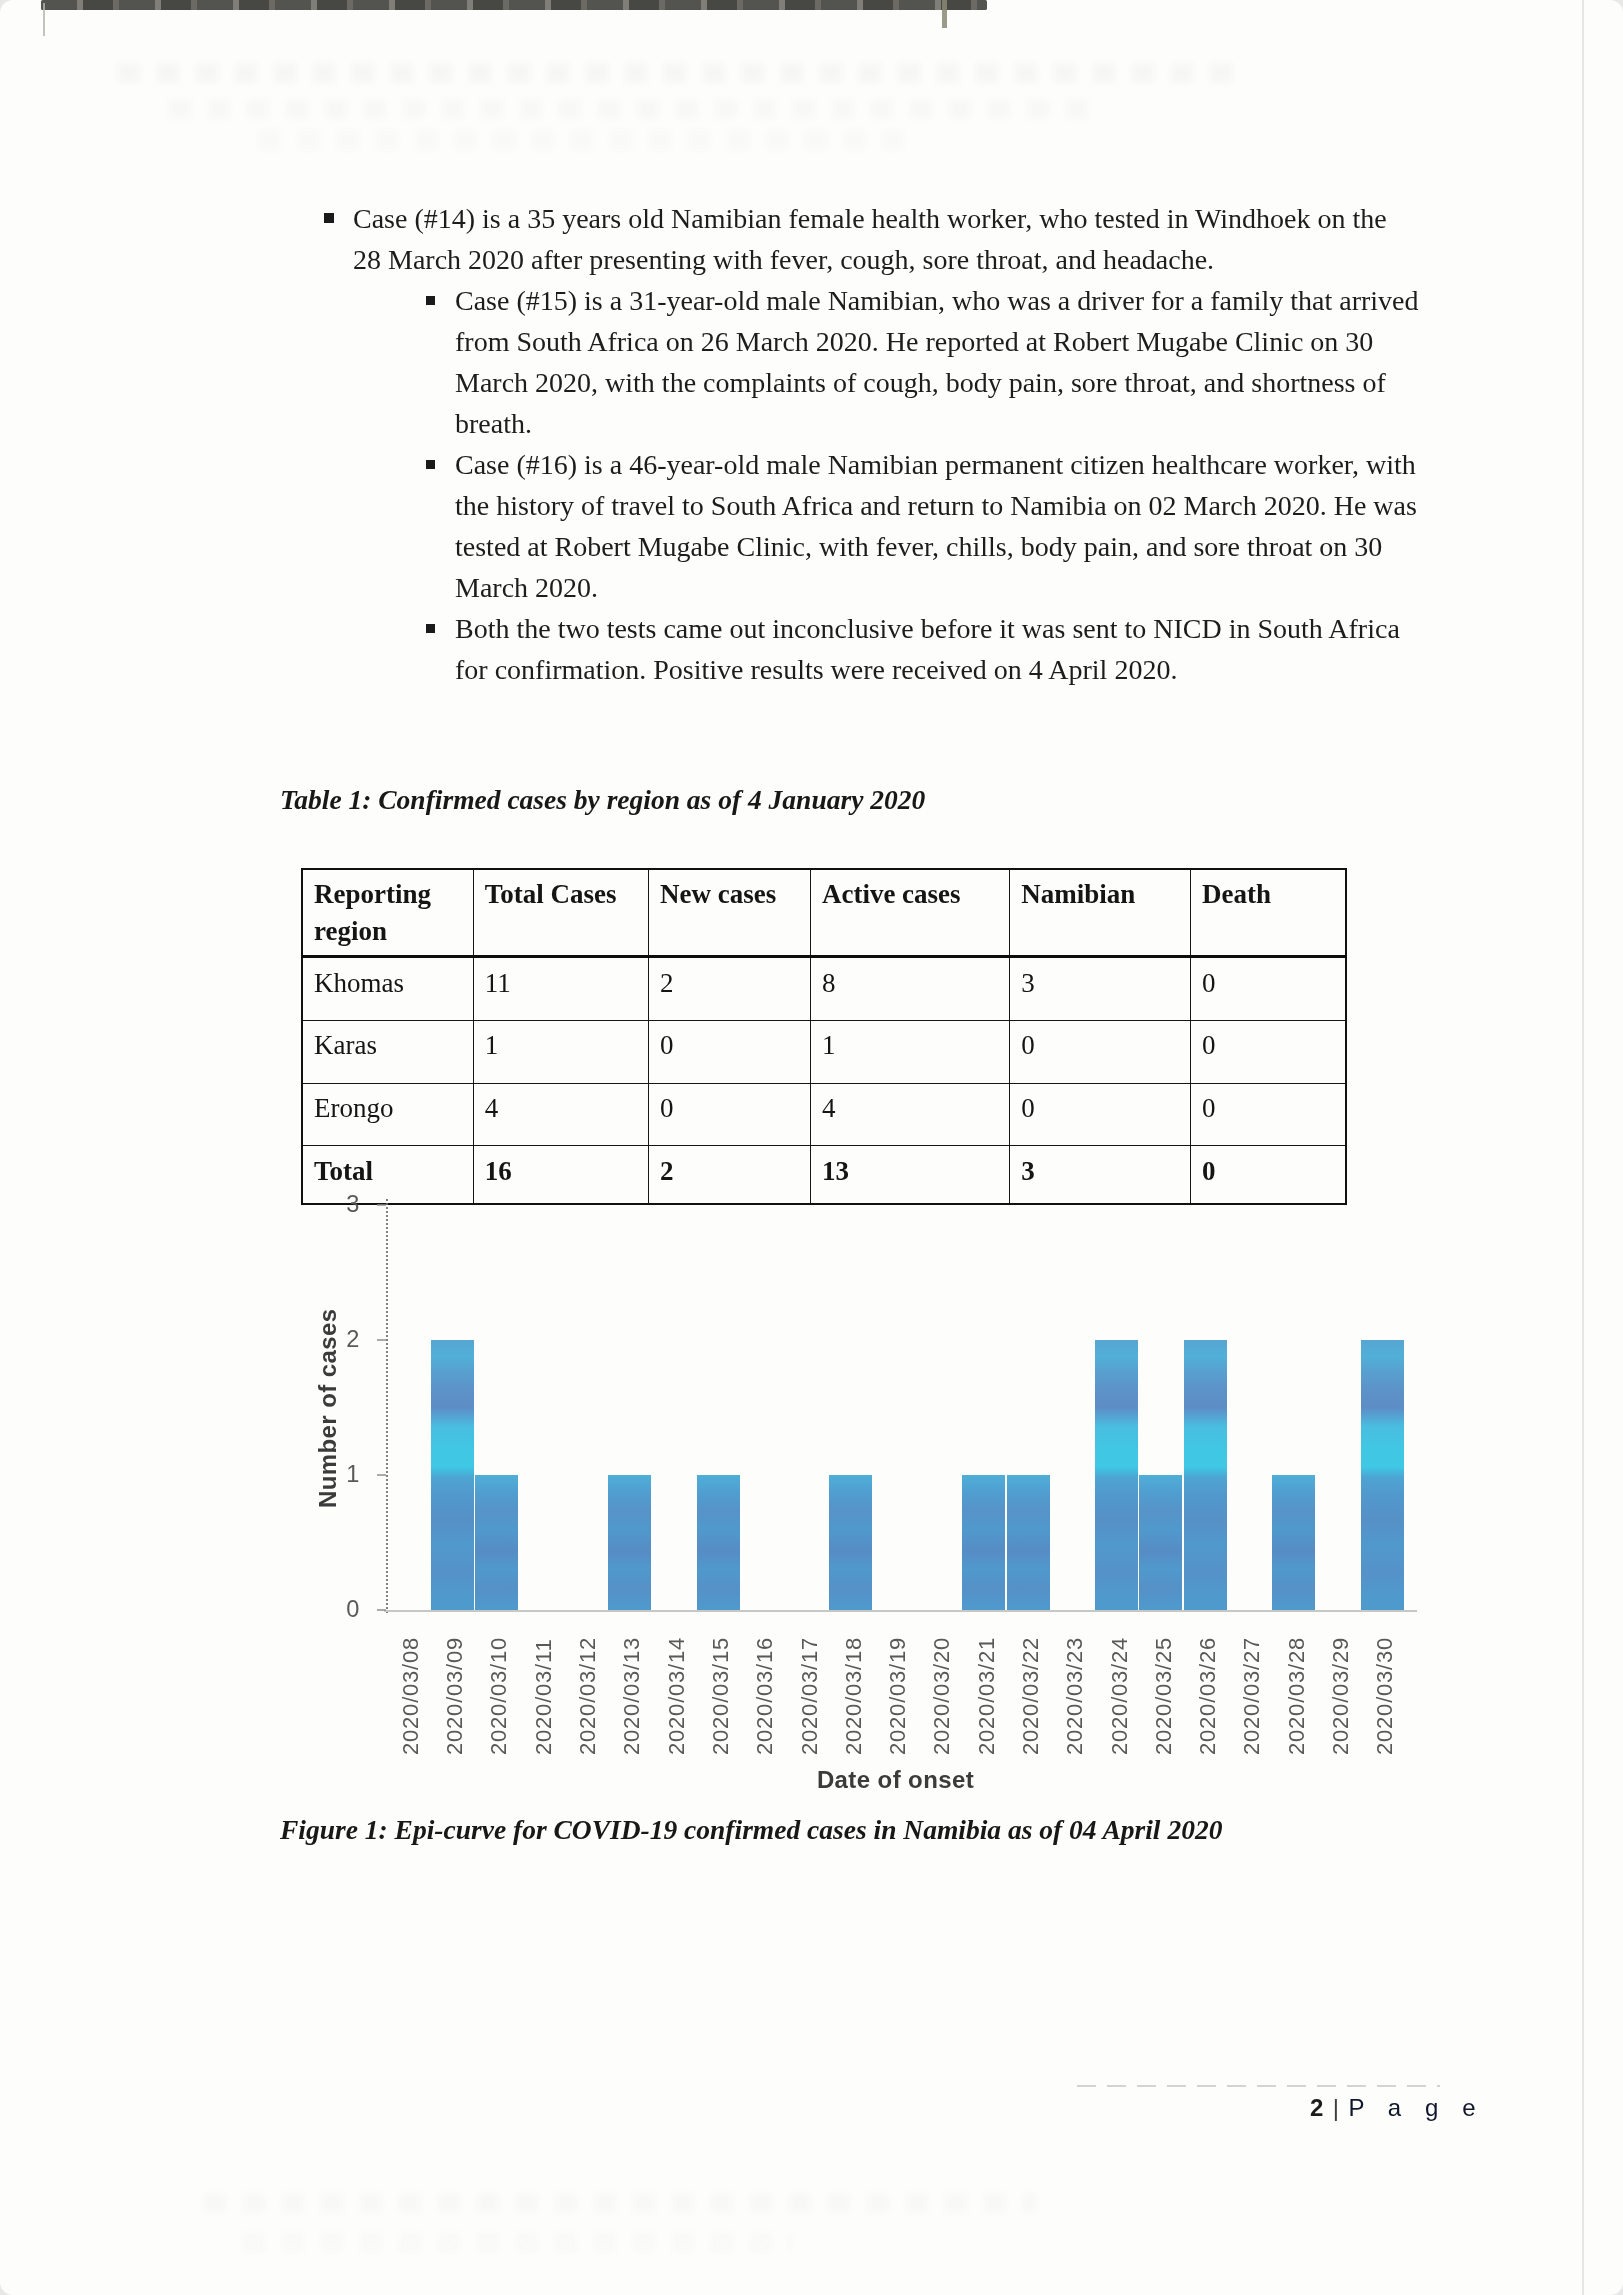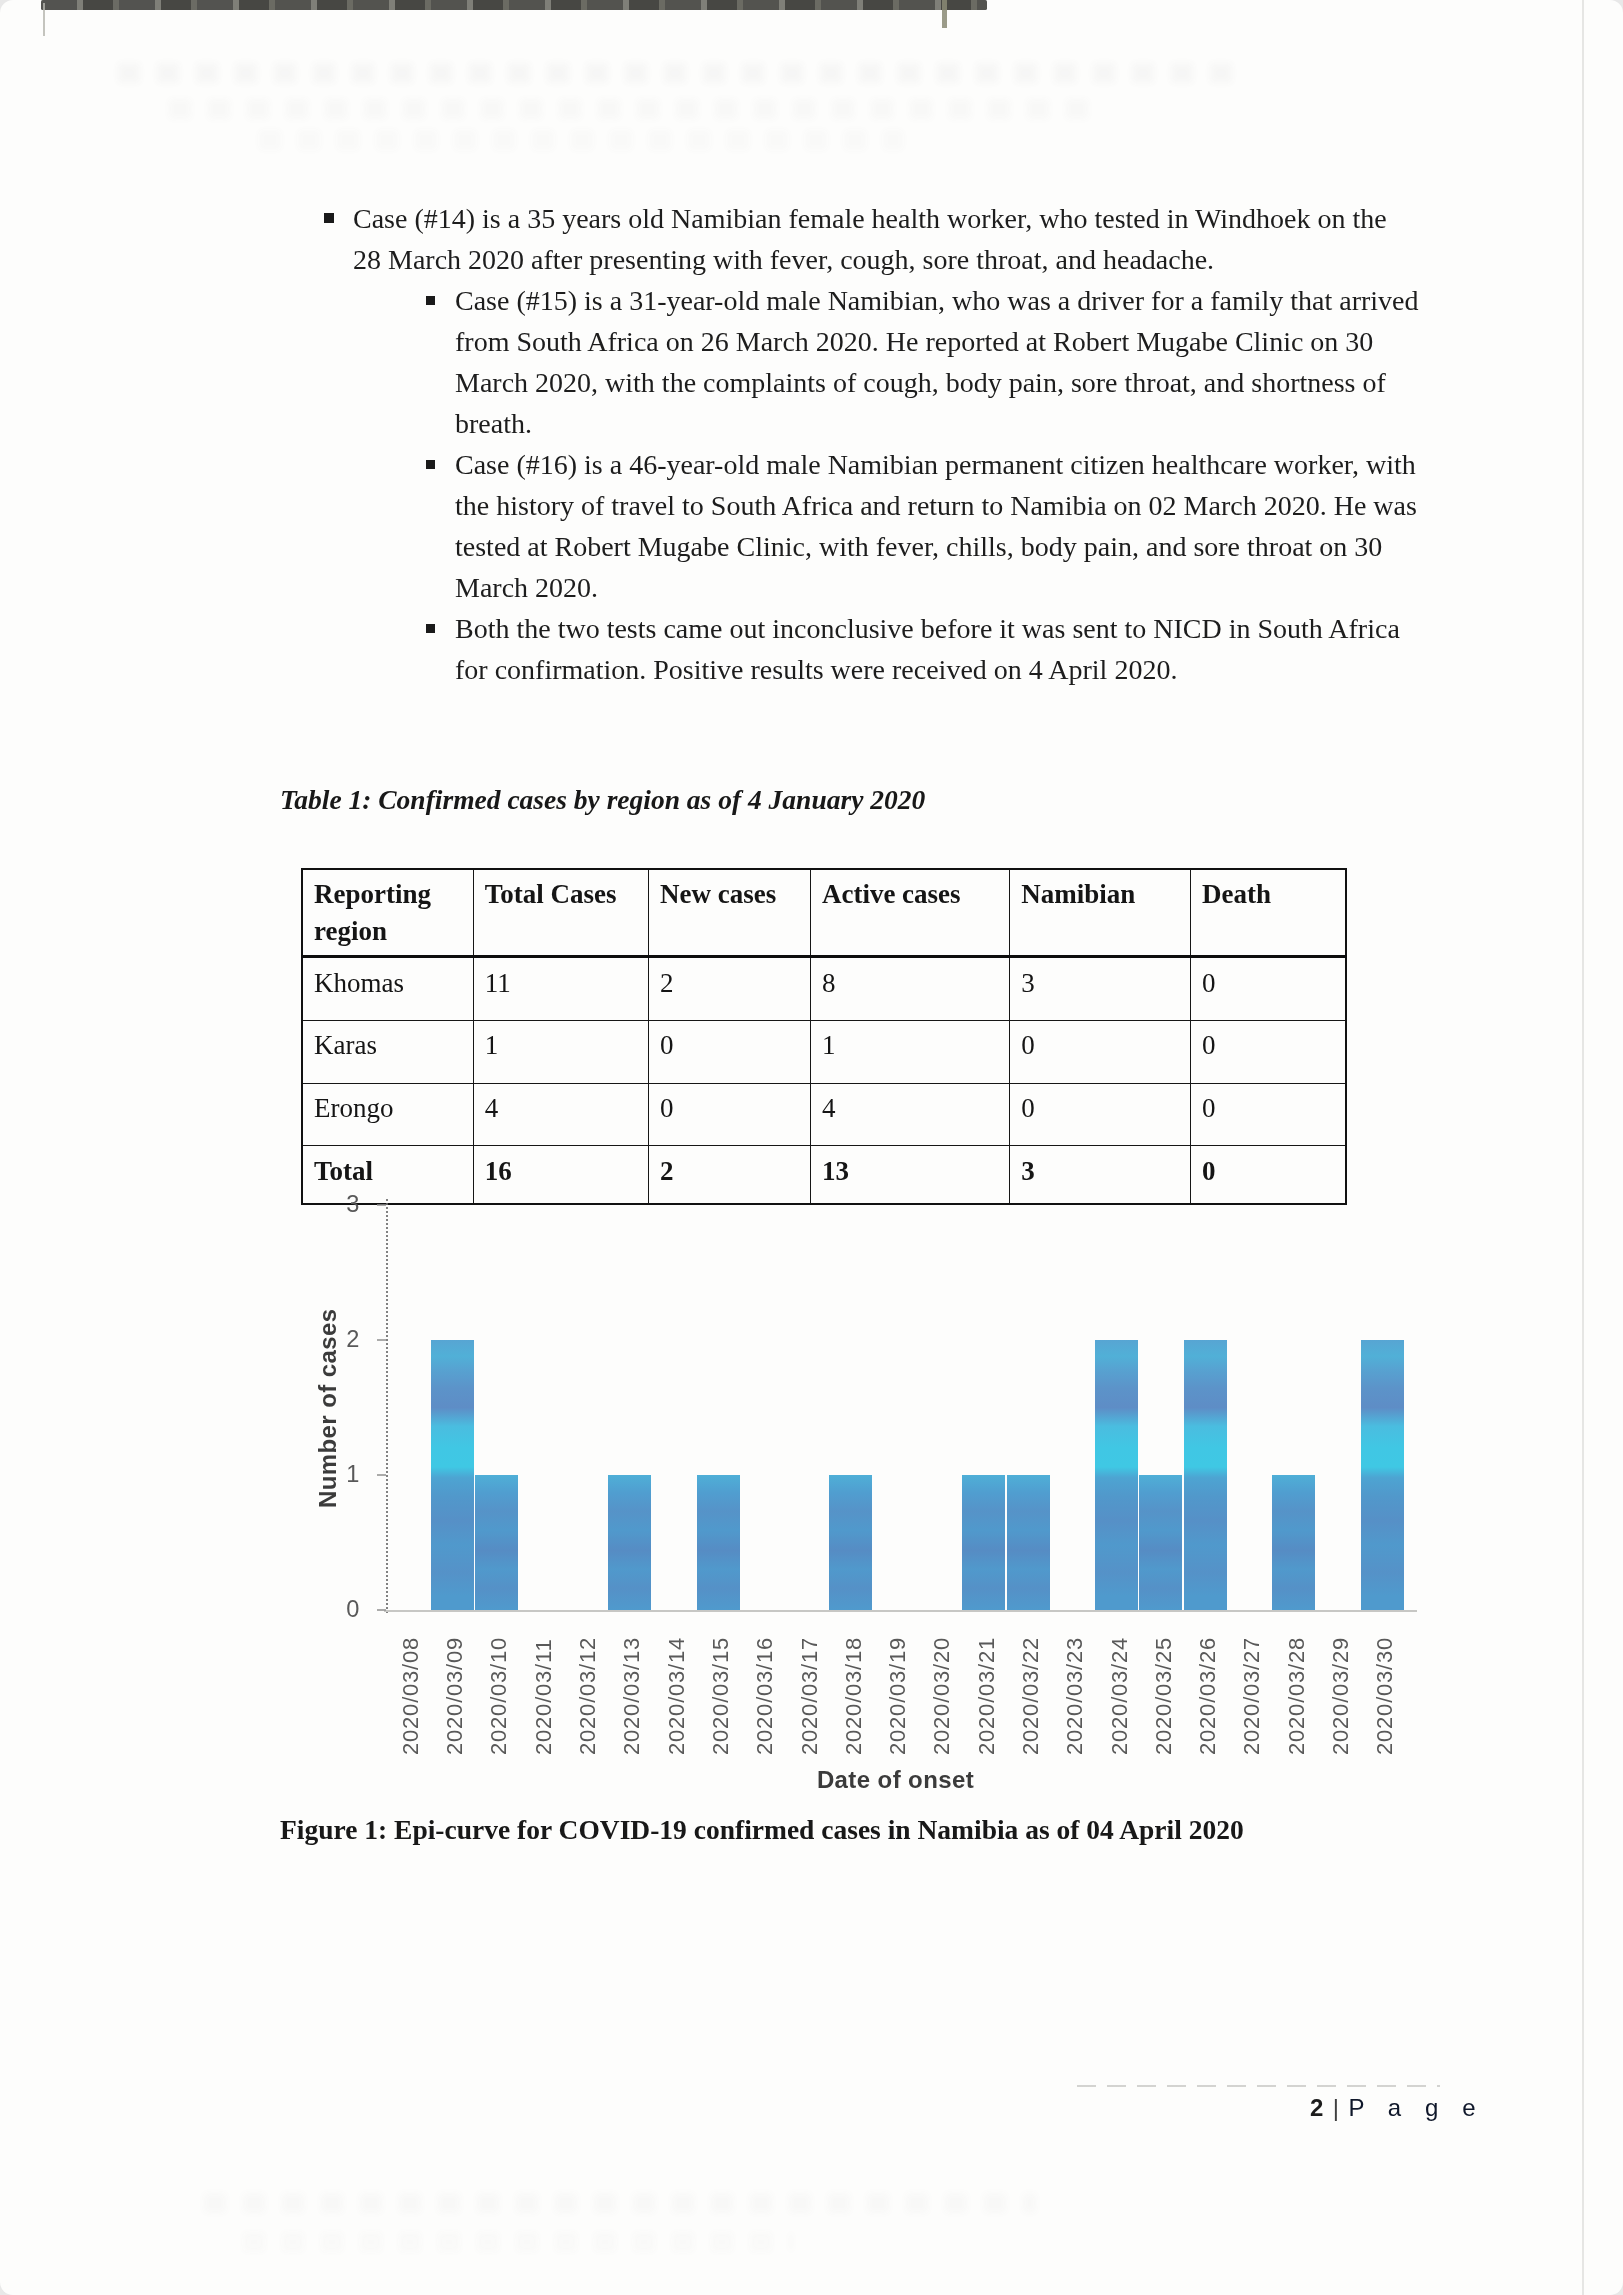--- a/index.html
+++ b/index.html
@@ -72,21 +72,21 @@
     #4fafd7 0%, #509ed0 13%, #5693c8 27%, #5099cc 41%, #568cc4 56%,
     #5099cc 70%, #5591c7 84%, #4f9acd 100%);}
   .xlabel{position:absolute; transform-origin:0 0; transform:rotate(-90deg);
           white-space:nowrap; font-size:22px; color:#595959; letter-spacing:0.8px;}
   .xaxis-title{position:absolute; left:88px; top:580px; width:1019px; text-align:center;
                font-size:24px; font-weight:bold; color:#3b3b3b; letter-spacing:0.4px;}
   .yaxis-title{position:absolute; left:15.7px; top:322px; transform-origin:0 0; transform:rotate(-90deg);
                white-space:nowrap; font-size:24px; font-weight:bold; color:#3b3b3b; letter-spacing:0.4px;}
   
   .figure-caption{position:absolute; left:280px; top:1814px; font-size:27.5px;
-                  font-weight:bold; color:#181818;}
+                  font-weight:bold; font-style:italic; color:#181818;}
   .footer{position:absolute; left:1310px; top:2094px; display:flex; align-items:baseline; gap:9.4px;
           font-family:"Liberation Sans", sans-serif; font-size:24px;}
   .footer .num{font-weight:bold; color:#1c1c1c;}
   .footer .sep{color:#3f3f3f;}
   .footer .plabel{color:#0f172a; letter-spacing:8.6px;}
 </style>
 </head>
 <body>
 
 <div class="page">

